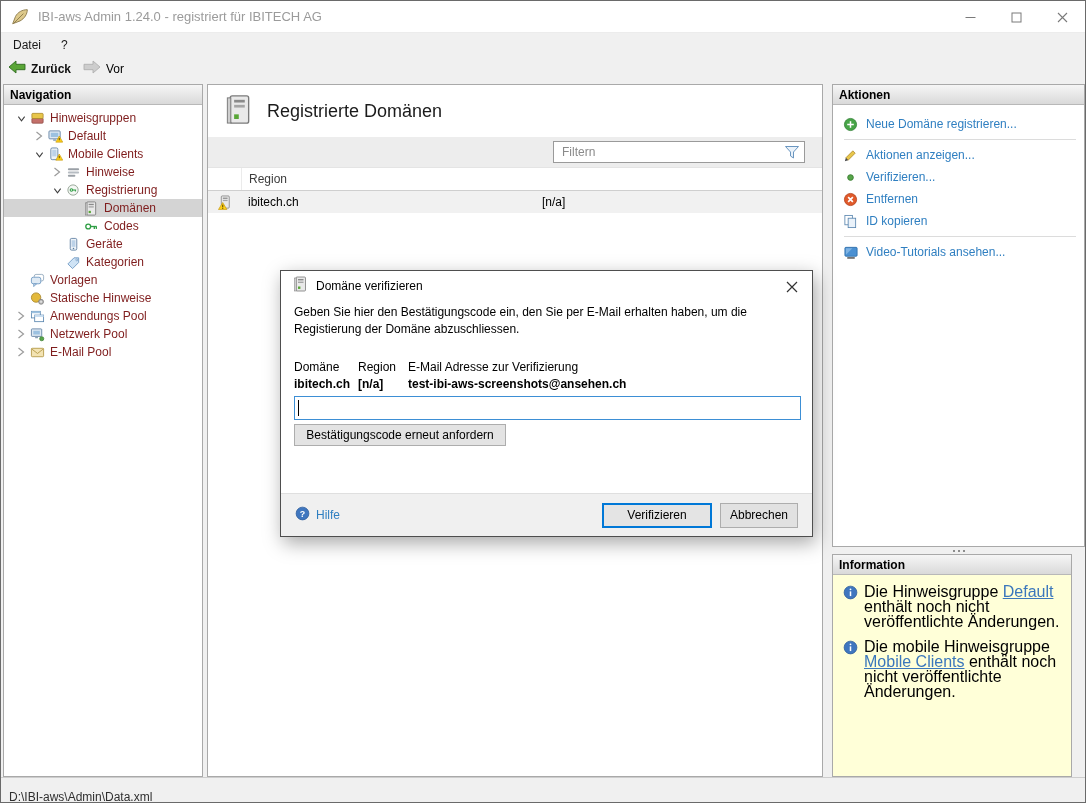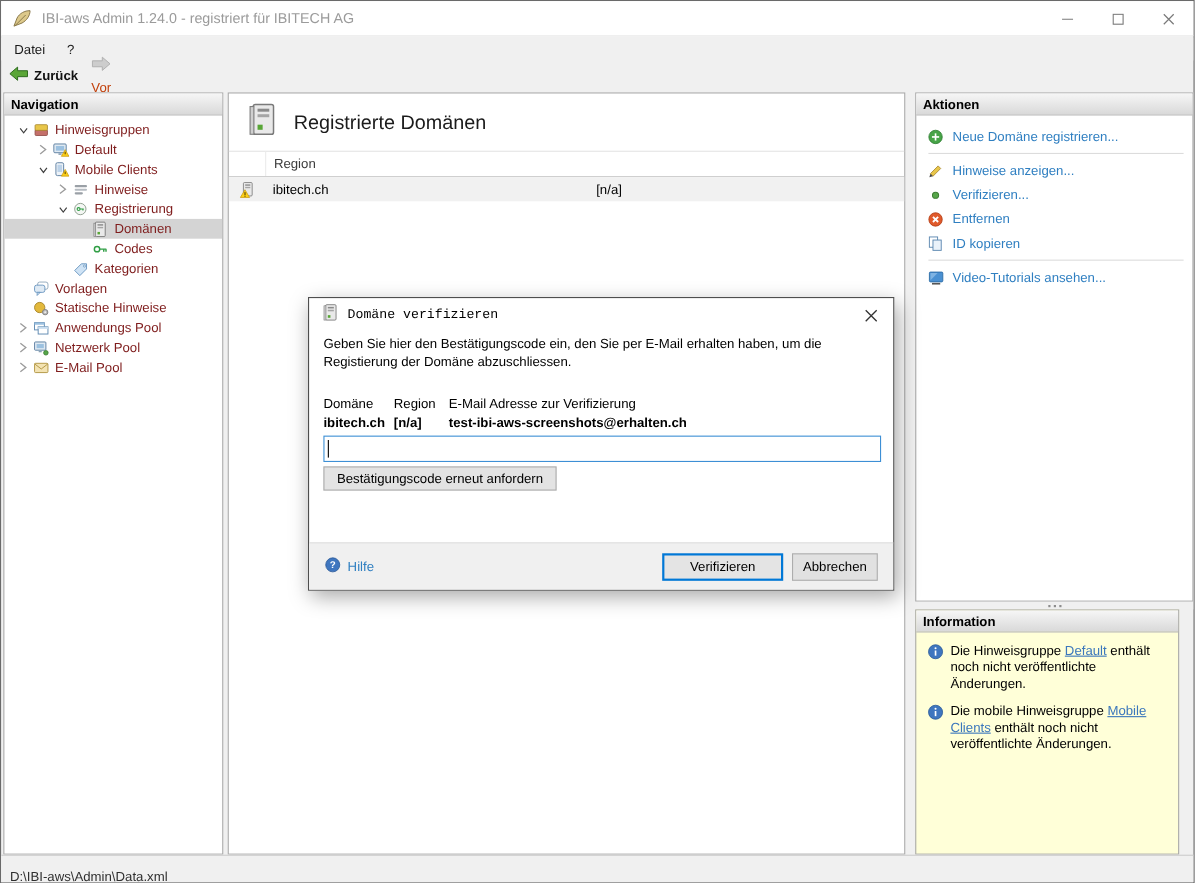--- a/index.html
+++ b/index.html
@@ -17,21 +17,21 @@
 
   
   .menubar { position:absolute; left:0; top:33px; right:0; height:21px; background:#f0f0f0;
              display:flex; align-items:center; font-size:12px; color:#1a1a1a; }
   .menu-item { padding:0 10px; height:100%; display:flex; align-items:center; }
   .menu-item:first-child { margin-left:2px; }
   .toolbar { position:absolute; left:0; top:54px; right:0; height:27px; display:flex;
              align-items:center; font-size:12px; }
   .tool-btn { display:flex; align-items:center; gap:5px; margin-left:7px; }
   .tool-btn.back { font-weight:bold; color:#111; }
-  .tool-btn.fwd { color:#c2410c; margin-left:12px;flex-direction:column; }
+  .tool-btn.fwd { color:#000000; margin-left:12px; }
 
   
   .panel { position:absolute; background:#fff; border:1px solid #a9a9a9; }
   .panel-header { height:20px; line-height:20px; padding-left:6px; font-size:12px; font-weight:bold;
                   color:#000; background:linear-gradient(#f6f6f6,#d9d9d9); border-bottom:1px solid #b8b8b8; }
   .nav-panel { left:2px; top:83px; width:200px; height:693px; }
   .main-panel { left:206px; top:83px; width:616px; height:693px; }
   .actions-panel { left:831px; top:83px; width:253px; height:463px; }
   .splitter { position:absolute; left:831px; top:546px; width:253px; height:7px; background:#f0f0f0;
               display:flex; align-items:center; justify-content:center; gap:3px; }
@@ -76,33 +76,33 @@
   .action-item { height:22px; display:flex; align-items:center; padding-left:9px;
                  font-size:12px; color:#2f7fc1; white-space:nowrap; }
   .action-icon { width:17px; height:16px; margin-right:7px; flex:none; display:flex;
                  align-items:center; justify-content:center; }
   .action-sep { height:1px; background:#dcdcdc; margin:4px 8px 4px 11px; }
 
   
   .info-body { padding:9px 8px 0 10px; }
   .info-item { display:flex; margin-bottom:10px; }
   .info-icon { width:15px; height:15px; margin-right:6px; margin-top:1px; flex:none; }
-  .info-text { font-size:12px; line-height:15px; color:#000; width:211px; }
+  .info-text { font-size:16px; line-height:15px; color:#000; width:211px; }
   .info-link { color:#3b77bc; text-decoration:underline; cursor:pointer; }
 
   
   .statusbar { position:absolute; left:0; top:776px; right:0; height:39px; background:#f0f0f0;
                border-top:1px solid #cdcdcd; display:flex; align-items:center; padding-left:8px;
                font-size:12px; color:#2f2f2f; }
 
   
   .dialog { position:absolute; left:279px; top:269px; width:533px; height:267px; background:#fff;
             border:1px solid #4e4e4e; box-shadow:3px 6px 18px rgba(0,0,0,0.35); z-index:10; }
   .dialog-titlebar { height:30px; display:flex; align-items:center; padding-left:12px; }
-  .dialog-title { font-size:12px; color:#000; margin-left:9px;font-family:Liberation Mono, monospace; }
+  .dialog-title { font-size:12px; color:#000; margin-left:9px; }
   .dialog-close { position:absolute; right:9px; top:7px; width:22px; height:18px; display:flex;
                   align-items:center; justify-content:center; cursor:pointer; }
   .dialog-body { padding:3px 13px 0 13px; font-size:12px; color:#000; }
   .dialog-instruction { line-height:17px; width:508px; }
   .dialog-fields { display:grid; grid-template-columns:64px 50px auto; row-gap:3px; margin-top:22px; }
   .field-value { font-weight:bold; }
   .code-label { margin-top:24px; }
   .code-input-wrap { margin-top:5px; width:507px; height:24px; border:1px solid #3d8fd5;
                      display:flex; align-items:center; padding-left:3px; }
   .caret { width:1px; height:16px; background:#000; }
@@ -280,20 +280,31 @@
             <svg width="15" height="15" viewBox="0 0 16 16">
               <circle cx="4.5" cy="8" r="2.6" fill="none" stroke="#2f9e44" stroke-width="1.4"></circle>
               <line x1="7.2" y1="8" x2="13.5" y2="8" stroke="#2f9e44" stroke-width="1.4"></line>
               <line x1="11" y1="8" x2="11" y2="10.6" stroke="#2f9e44" stroke-width="1.4"></line>
               <line x1="13.2" y1="8" x2="13.2" y2="10.6" stroke="#2f9e44" stroke-width="1.4"></line>
             </svg>
           </span>
         <span class="tlabel">Codes</span>
       </div>
 
+      <div class="trow lv2">
+        <span class="chev"></span>
+        <span class="ticon">
+            <svg width="15" height="15" viewBox="0 0 16 16">
+              <rect x="4.5" y="1.5" width="7" height="12.5" rx="1.5" fill="#eef3f8" stroke="#5b7da0" stroke-width="0.9"></rect>
+              <rect x="6" y="3.5" width="4" height="7" fill="#bcd2e8"></rect>
+              <circle cx="8" cy="12.2" r="0.8" fill="#5b7da0"></circle>
+            </svg>
+          </span>
+        <span class="tlabel">Geräte</span>
+      </div>
 
       <div class="trow lv2">
         <span class="chev"></span>
         <span class="ticon">
             <svg width="15" height="15" viewBox="0 0 16 16">
               <path d="M2 9.5 L8.5 3 H13.5 V8 L7 14.5 Z" fill="#cfe3f5" stroke="#6a96c0" stroke-width="0.9"></path>
               <circle cx="11.5" cy="5.2" r="1" fill="#fff" stroke="#6a96c0" stroke-width="0.8"></circle>
             </svg>
           </span>
         <span class="tlabel">Kategorien</span>
@@ -382,20 +393,30 @@
         <svg width="26" height="31" viewBox="0 0 13 16">
             <rect x="2.5" y="1" width="9.5" height="14" rx="1" fill="#e9e9e9" stroke="#7a7a7a" stroke-width="0.7"></rect>
             <rect x="1" y="2" width="1.8" height="13" fill="#cfcfcf" stroke="#7a7a7a" stroke-width="0.5"></rect>
             <rect x="4.5" y="3" width="5.5" height="1.4" fill="#8a8a8a"></rect>
             <rect x="4.5" y="5.6" width="5.5" height="1.4" fill="#a5a5a5"></rect>
             <rect x="4.5" y="10.5" width="2.4" height="2.4" fill="#58a636"></rect>
           </svg>
       </span>
       <span class="main-title">Registrierte Domänen</span>
     </div>
+    <div class="filter-band">
+      <span class="filter-box">
+        <input class="filter-input" type="text" placeholder="Filtern" style="">
+        <span class="funnel-wrap">
+          <svg width="16" height="15" viewBox="0 0 16 15">
+              <path d="M1.5 1.5 H14.5 L9.5 7 V13 L6.5 11 V7 Z" fill="#eaf2fa" stroke="#6a96c0" stroke-width="1"></path>
+            </svg>
+        </span>
+      </span>
+    </div>
     <div class="thead">
       <span class="col-icon"></span>
       <span class="col-region">
         <span>Region</span>
       </span>
     </div>
     <div class="data-row">
       <span class="col-icon">
         <svg width="15" height="15" viewBox="0 0 16 16">
             <rect x="3.5" y="1" width="8.5" height="13" rx="1" fill="#e9e9e9" stroke="#7a7a7a" stroke-width="0.8"></rect>
@@ -425,21 +446,21 @@
         <span>Neue Domäne registrieren...</span>
       </div>
       <div class="action-sep"></div>
       <div class="action-item">
         <span class="action-icon">
           <svg width="15" height="15" viewBox="0 0 16 16">
               <path d="M3 10.5 L10.5 3 L13 5.5 L5.5 13 Z" fill="#e8c64a" stroke="#a8862c" stroke-width="0.8"></path>
               <path d="M2 14 L3 10.5 L5.5 13 Z" fill="#4a4a4a"></path>
             </svg>
         </span>
-        <span>Hinweise anzeigen...</span>
+        <span>Aktionen anzeigen...</span>
       </div>
       <div class="action-item">
         <span class="action-icon">
           <svg width="15" height="15" viewBox="0 0 16 16">
               <circle cx="8" cy="8" r="3" fill="#57a64a" stroke="#3c7d32" stroke-width="1"></circle>
             </svg>
         </span>
         <span>Verifizieren...</span>
       </div>
       <div class="action-item">
@@ -529,21 +550,21 @@
       </span>
     </div>
     <div class="dialog-body">
       <div class="dialog-instruction">Geben Sie hier den Bestätigungscode ein, den Sie per E-Mail erhalten haben, um die Registierung der Domäne abzuschliessen.</div>
       <div class="dialog-fields">
         <span>Domäne</span>
         <span>Region</span>
         <span>E-Mail Adresse zur Verifizierung</span>
         <span class="field-value">ibitech.ch</span>
         <span class="field-value">[n/a]</span>
-        <span class="field-value">test-ibi-aws-screenshots@erhalten.ch</span>
+        <span class="field-value">test-ibi-aws-screenshots@ansehen.ch</span>
       </div>
       <div class="code-input-wrap">
         <span class="caret"></span>
       </div>
       <button class="resend-btn">Bestätigungscode erneut anfordern</button>
     </div>
     <div class="dialog-footer">
       <span class="help-link">
         <span>
           <svg width="15" height="15" viewBox="0 0 16 16">

